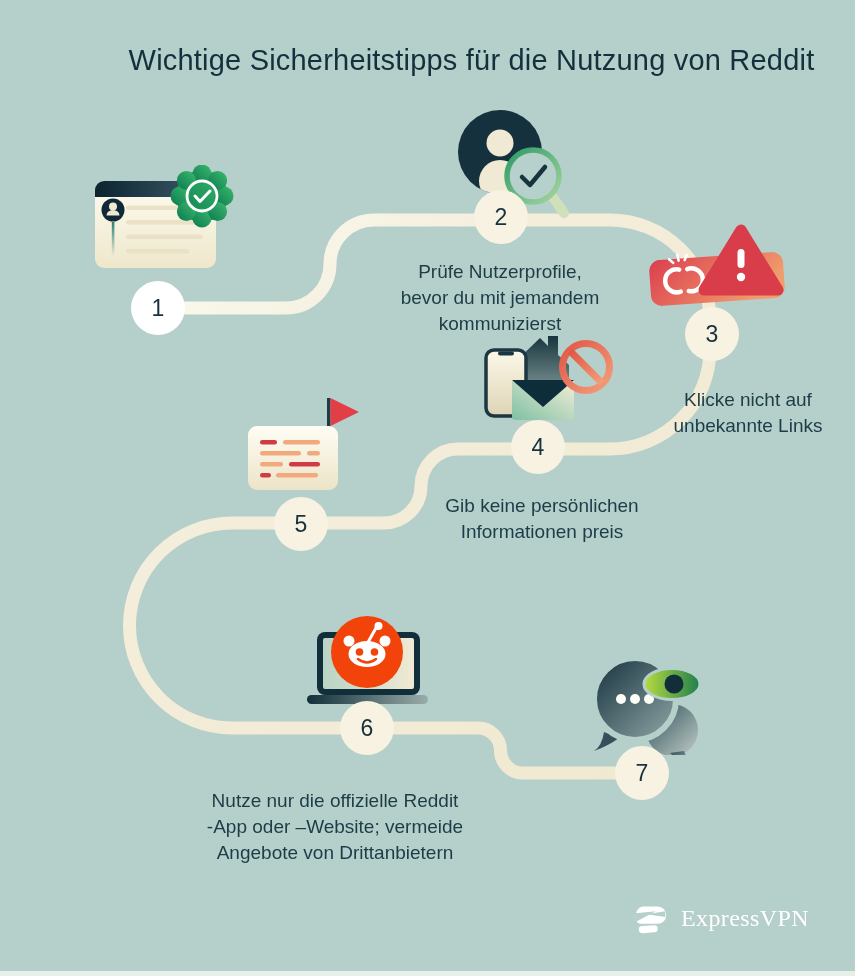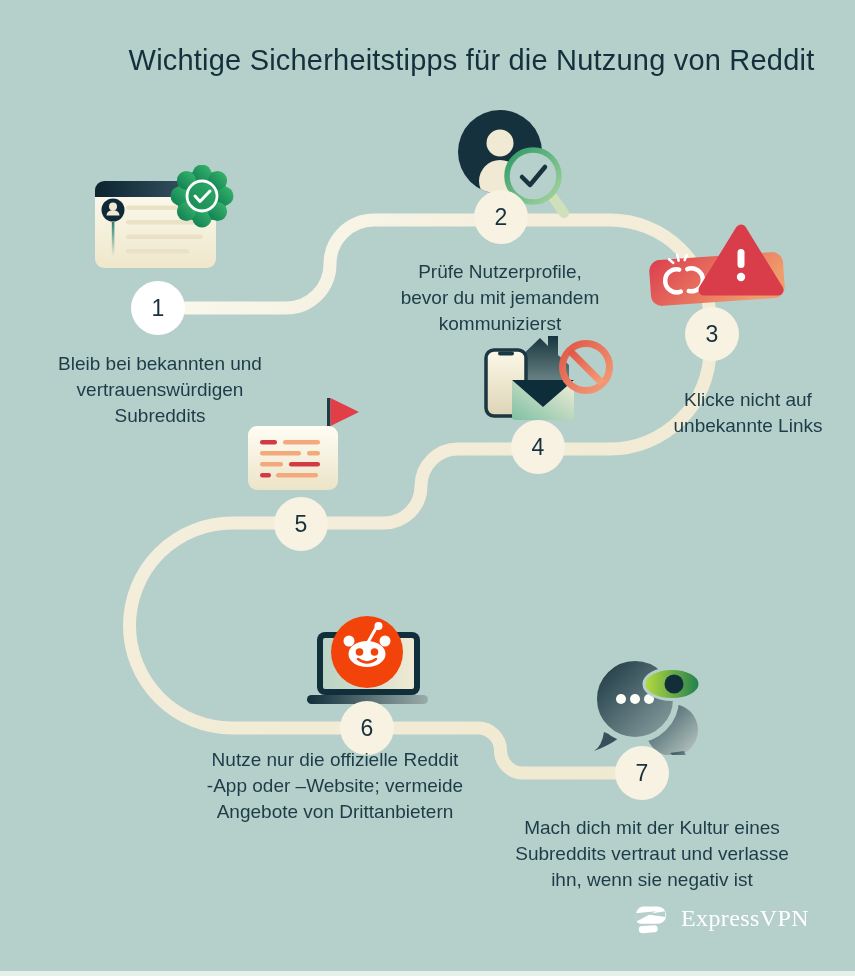--- a/index.html
+++ b/index.html
@@ -255,34 +255,30 @@
   </svg>
 
   <div class="num first" style="left:131px;top:281px">1</div>
   <div class="num" style="left:474px;top:190px">2</div>
   <div class="num" style="left:685px;top:307px">3</div>
   <div class="num" style="left:511px;top:420px">4</div>
   <div class="num" style="left:274px;top:497px">5</div>
   <div class="num" style="left:340px;top:701px">6</div>
   <div class="num" style="left:615px;top:746px">7</div>
 
-  <div class="step-label" style="left:30px;top:335px;width:260px">Bleib bei bekannten und
-vertrauenswürdigen
-Subreddits</div>
   <div class="step-label" style="left:360px;top:243px;width:280px">Prüfe Nutzerprofile,
 bevor du mit jemandem
 kommunizierst</div>
   <div class="step-label" style="left:638px;top:371px;width:220px">Klicke nicht auf
 unbekannte Links</div>
-  <div class="step-label" style="left:175px;top:731px;width:320px">Nutze nur die offizielle Reddit
+  <div class="step-label" style="left:392px;top:477px;width:300px">Gib keine persönlichen
+Informationen preis</div>
+  <div class="step-label" style="left:175px;top:772px;width:320px">Nutze nur die offizielle Reddit
 -App oder –Website; vermeide
 Angebote von Drittanbietern</div>
-  <div class="step-label" style="left:472px;top:799px;width:360px">Mach dich mit der Kultur eines
-Subreddits vertraut und verlasse
-ihn, wenn sie negativ ist</div>
 
   <div class="footer">
     <svg width="38" height="38" viewBox="0 0 40 40">
       <path d="M10,8 h16 a9,9 0 0 1 9,9 a9,9 0 0 1 -9,9 H8 a5,5 0 0 1 -5,-5 v-4 a9,9 0 0 1 7,-9 Z" fill="#ffffff"></path>
       <path d="M3,15 L24,13 L3,24 Z" fill="#b5cfca"></path>
       <path d="M34,13 L14,16 L34,19 Z" fill="#b5cfca"></path>
       <rect x="6" y="28" width="20" height="7.5" rx="3.7" fill="#ffffff" transform="rotate(-4 16 31)"></rect>
     </svg>
     <span class="brand">ExpressVPN</span>
   </div>

